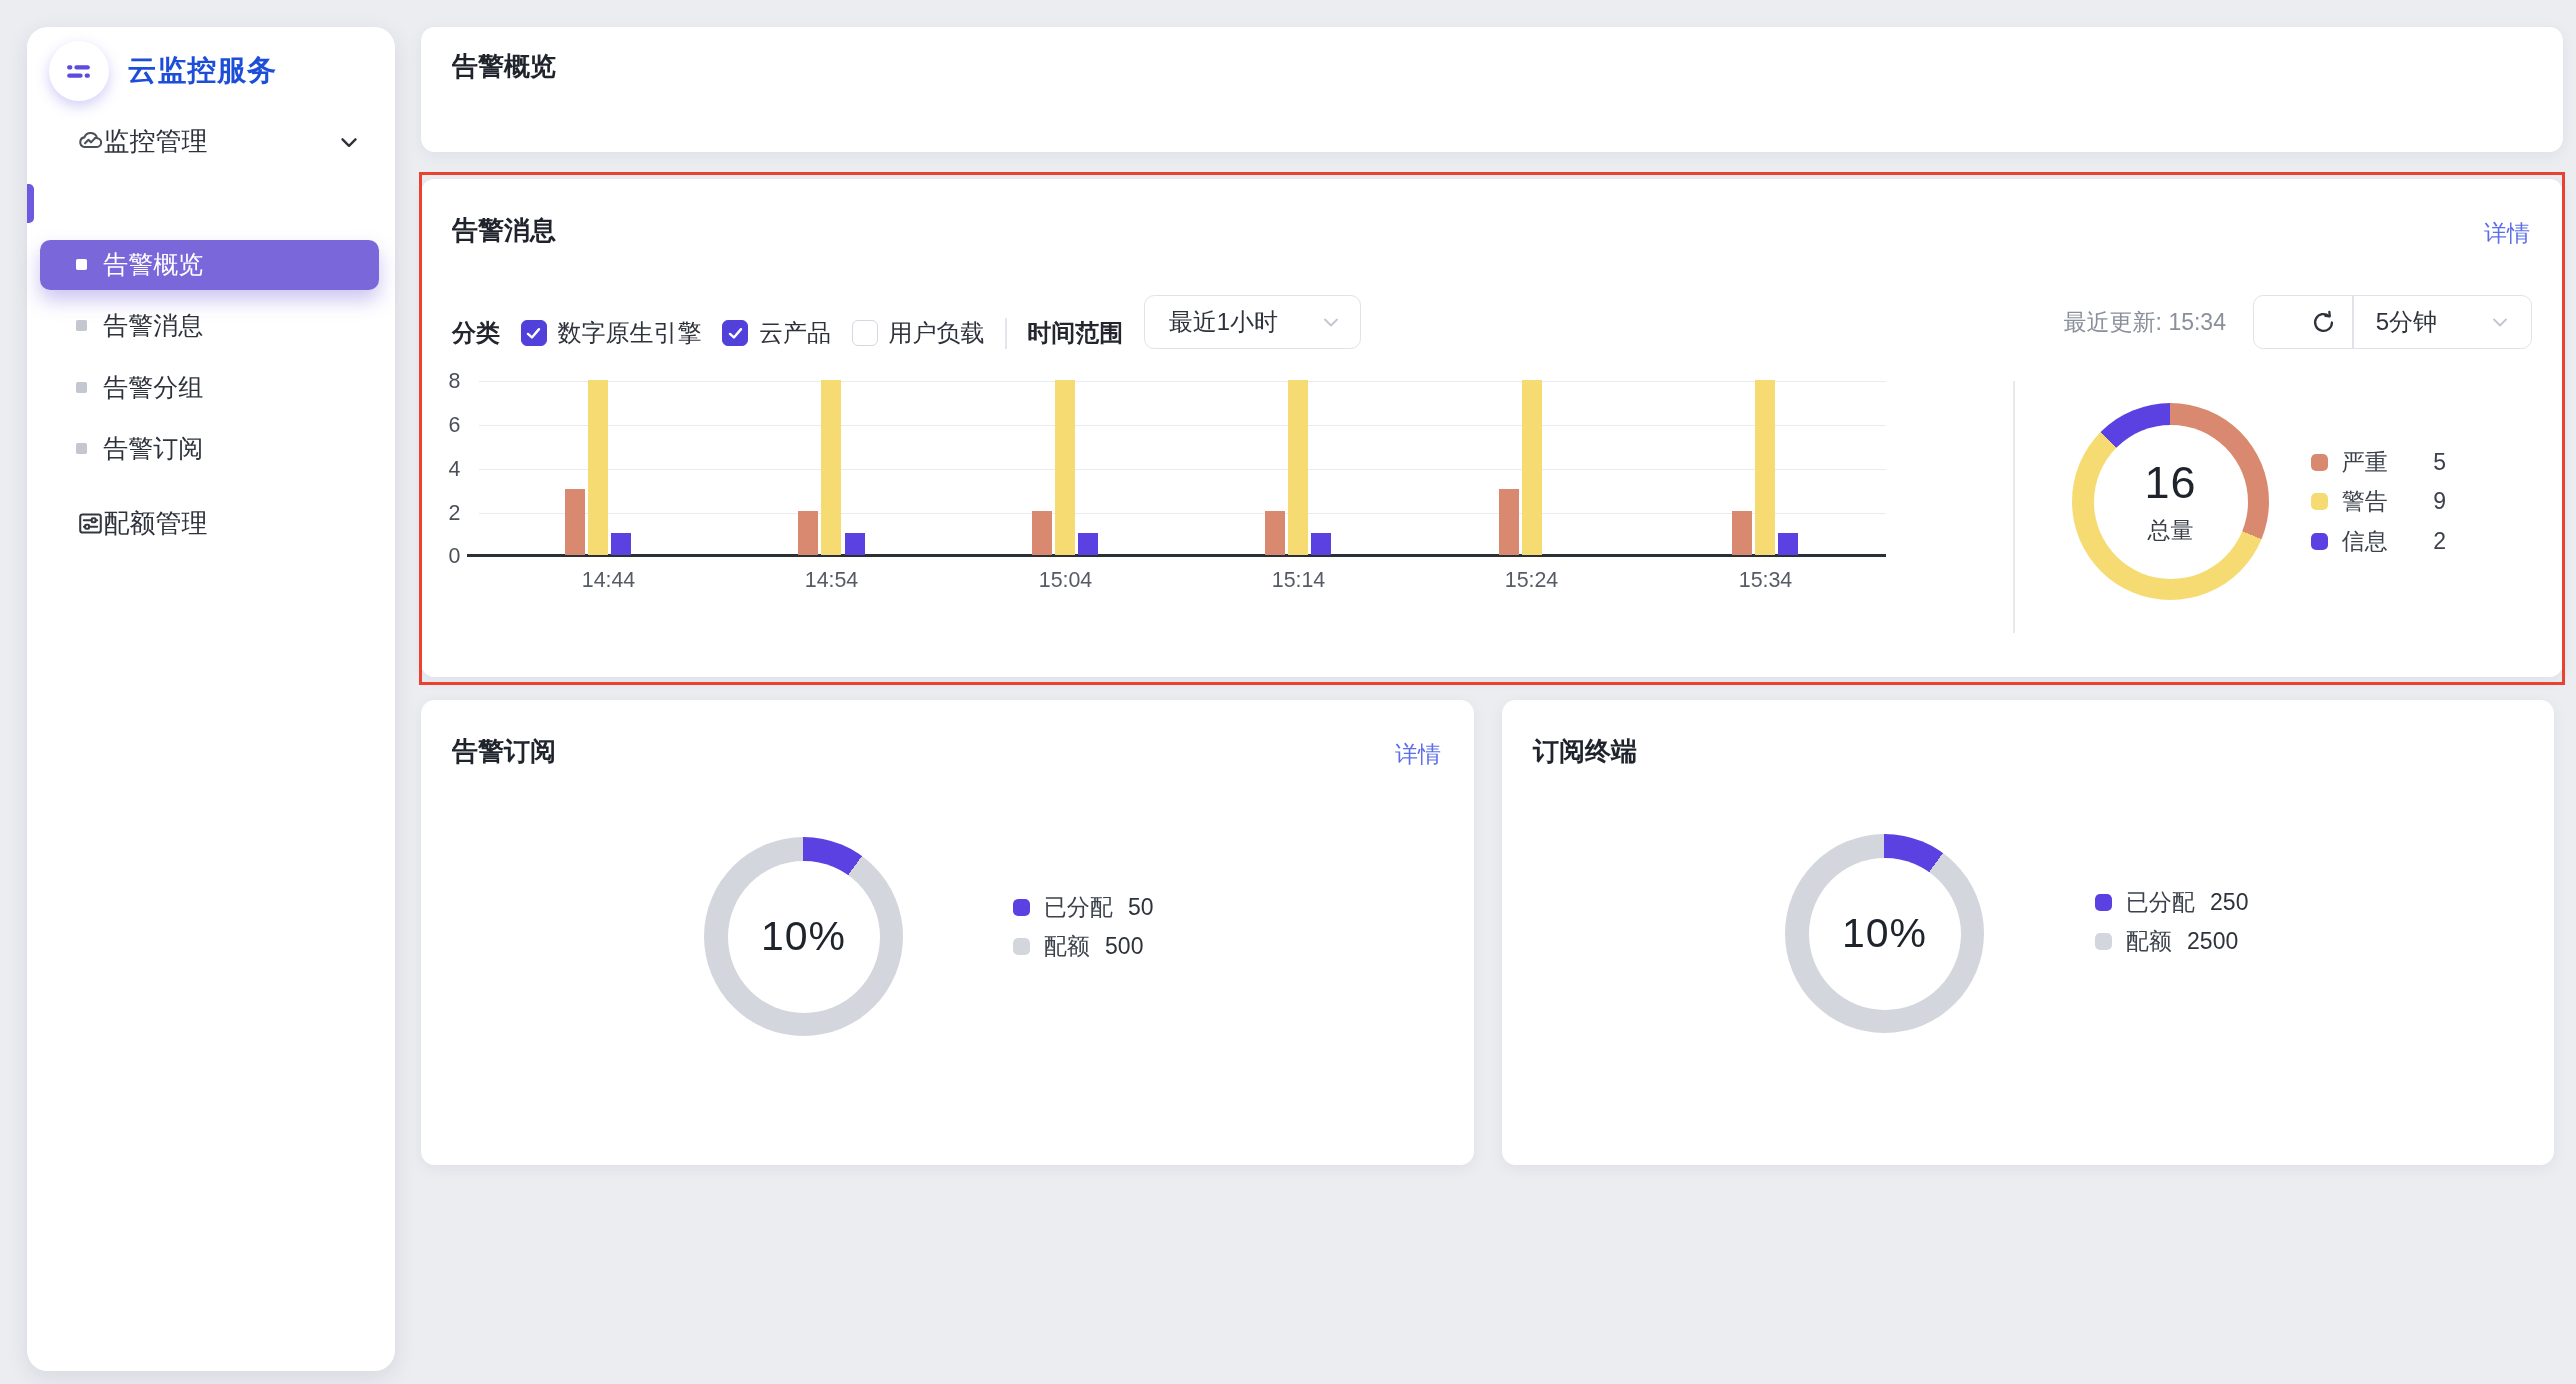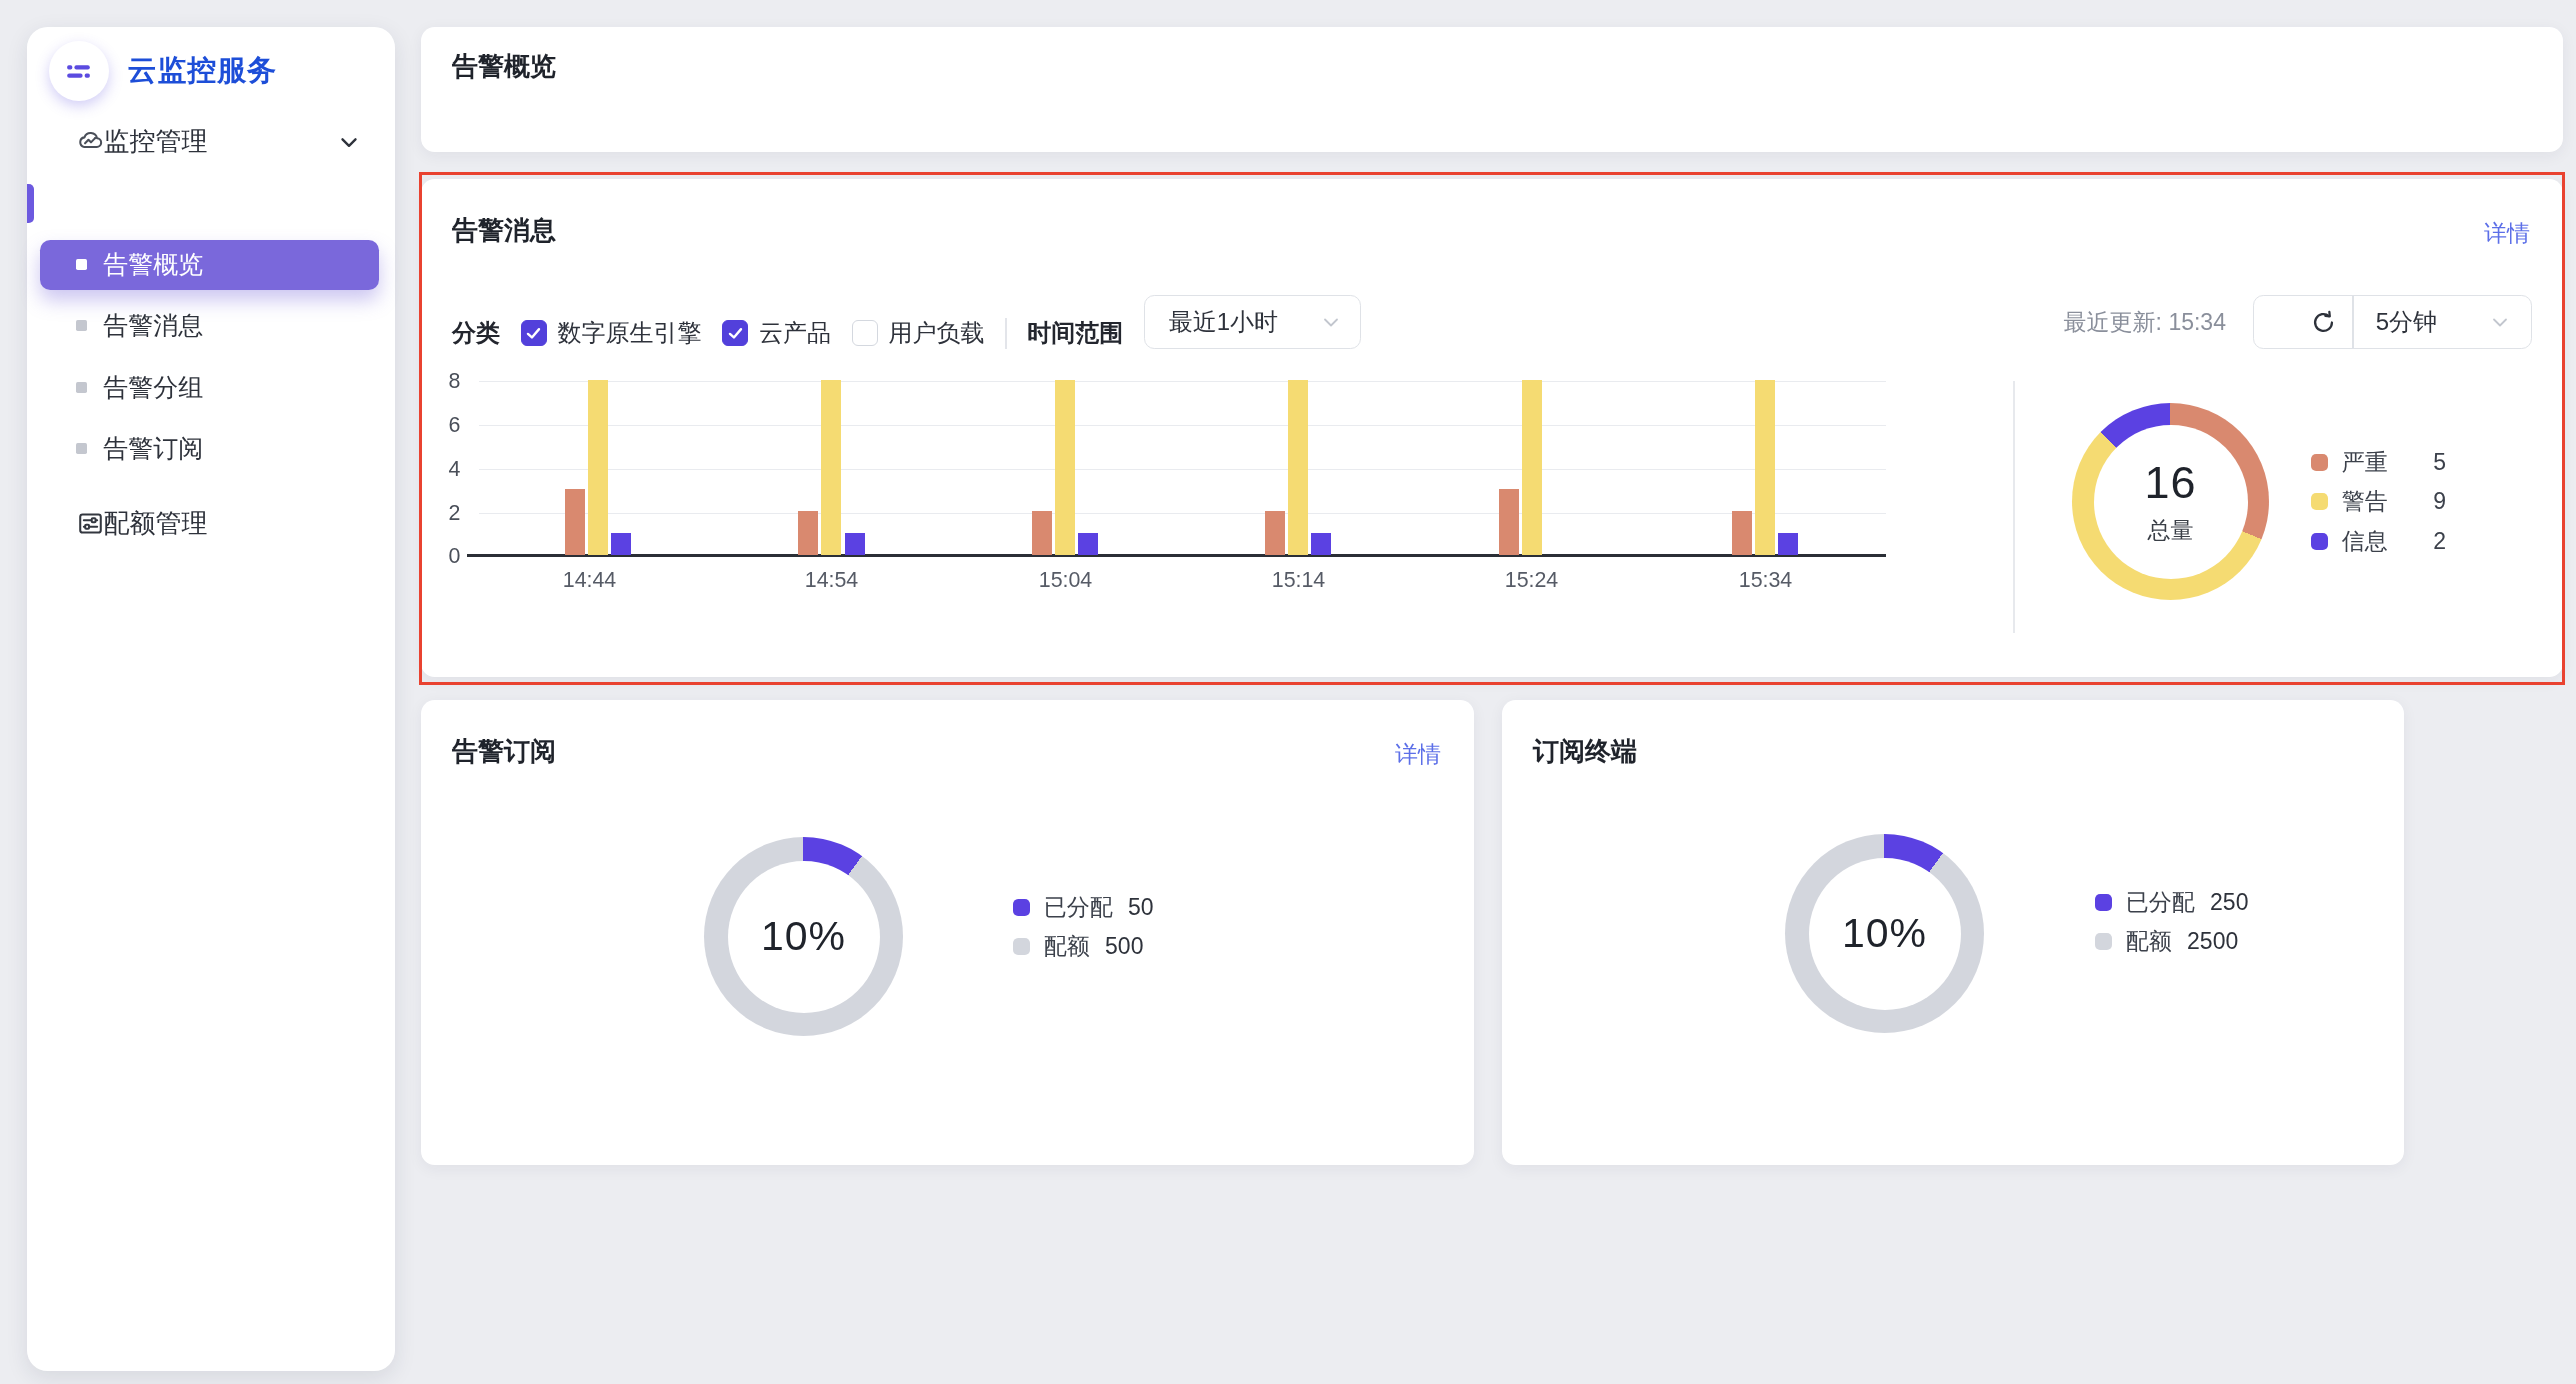--- a/index.html
+++ b/index.html
@@ -82,21 +82,21 @@
   .legend-row{display:flex;align-items:center;height:26px;}
   .lg-marker{width:17px;height:17px;border-radius:5.1px;flex:0 0 auto;}
   .lg-label{font-size:23px;color:#3C414B;margin-left:13.7px;}
   .legend.spread{width:135px;}
   .legend.spread .lg-label{flex:1;}
   .legend.spread .lg-value{font-size:23px;color:#3C414B;}
   .legend.inline .lg-value{font-size:23px;color:#2E323B;margin-left:15.4px;}
 
   
   #card-sub{left:421px;top:700px;width:1053px;height:465px;}
-  #card-term{left:1502px;top:700px;width:902px;height:465px;}
+  #card-term{left:1502px;top:700px;width:1052px;height:465px;}
 </style>
 </head>
 <body>
 
 <div id="app">
 
   <aside id="sidebar">
     <div class="logo-row">
       <div class="logo-badge">
         <svg width="33" height="33" viewBox="0 0 32 32">
@@ -228,21 +228,21 @@
       </div>
     <div id="bar-plot">
         <div class="gridline" style="top: 132px;"></div>
         <div class="gridline" style="top: 88px;"></div>
         <div class="gridline" style="top: 44px;"></div>
         <div class="gridline" style="top: 0px;"></div>
         <div class="baseline"></div>
         <div class="bar" style="left: 86px; height: 66px; background: rgb(217, 137, 111);"></div>
         <div class="bar" style="left: 109px; height: 175px; background: rgb(245, 219, 114);"></div>
         <div class="bar" style="left: 132px; height: 22px; background: rgb(91, 65, 226);"></div>
-        <div class="x-label" style="left: 110px;">14:44</div>
+        <div class="x-label" style="left: 129px;">14:44</div>
         <div class="bar" style="left: 319px; height: 44px; background: rgb(217, 137, 111);"></div>
         <div class="bar" style="left: 342px; height: 175px; background: rgb(245, 219, 114);"></div>
         <div class="bar" style="left: 366px; height: 22px; background: rgb(91, 65, 226);"></div>
         <div class="x-label" style="left: 352px;">14:54</div>
         <div class="bar" style="left: 553px; height: 44px; background: rgb(217, 137, 111);"></div>
         <div class="bar" style="left: 576px; height: 175px; background: rgb(245, 219, 114);"></div>
         <div class="bar" style="left: 599px; height: 22px; background: rgb(91, 65, 226);"></div>
         <div class="x-label" style="left: 586px;">15:04</div>
         <div class="bar" style="left: 786px; height: 44px; background: rgb(217, 137, 111);"></div>
         <div class="bar" style="left: 809px; height: 175px; background: rgb(245, 219, 114);"></div>

